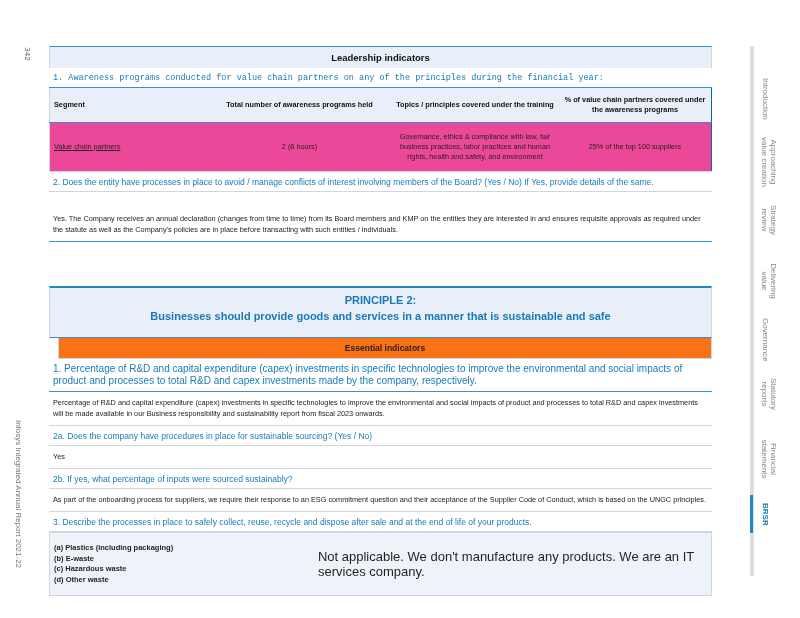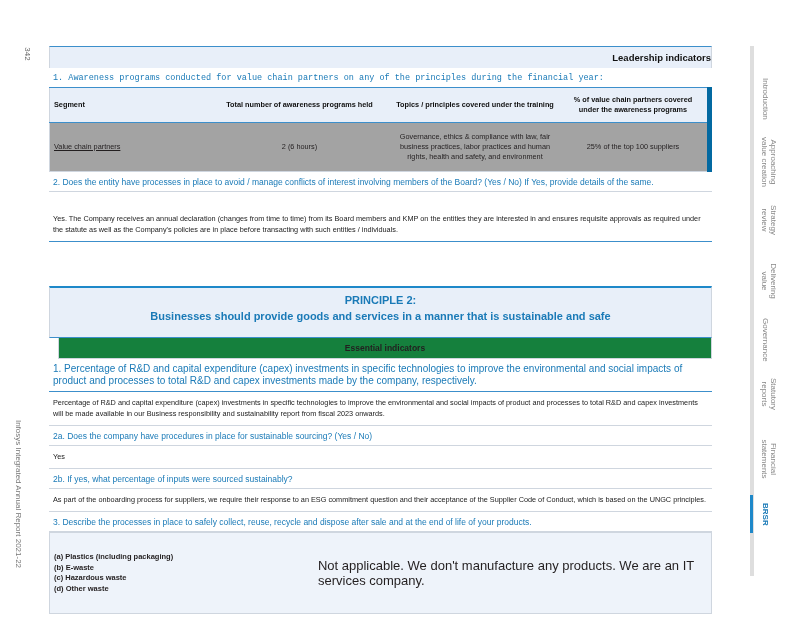--- a/index.html
+++ b/index.html
@@ -4,36 +4,36 @@
 <style>
   html, body { margin:0; padding:0; }
   body { width:800px; height:618px; background:#ffffff; position:relative; overflow:hidden;
          font-family:"Liberation Sans", sans-serif; color:#231f20; }
   .page-num { position:absolute; left:12px; top:44px; width:20px; height:20px;
               font-size:8px; color:#666; transform:rotate(90deg); transform-origin:center; text-align:center; }
   .report-title { position:absolute; left:-58px; top:488px; width:150px; height:12px;
                   font-size:8px; color:#777; transform:rotate(90deg); text-align:center; white-space:nowrap; }
   .content { position:absolute; left:49px; top:46px; width:663px; }
   .hdr-band { background:#e8eff9; border-top:1.5px solid #3c8fcb; border-left:1px solid #cfd6df; border-right:1px solid #cfd6df;
-              text-align:right; font-weight:bold; font-size:9.5px; padding:5px 0 5px; color:#111; }
+              text-align:center; font-weight:bold; font-size:9.5px; padding:5px 0 5px; color:#111; }
   .question { color:#1a7ab7; font-size:8.5px; padding:5px 4px 4px; border-bottom:1px solid #cfd6df; }
   .answer { font-size:7.3px; line-height:11px; padding:5px 4px 6px; color:#222; }
   table.awareness { width:100%; border-collapse:collapse; font-size:7.3px; }
   table.awareness th { background:#e8eff9; font-weight:bold; font-size:7.3px; padding:4px 4px; line-height:10px;
                        border-top:1px solid #3c8fcb; border-bottom:1.5px solid #3c8fcb; color:#111; }
-  table.awareness td { background:#a3a3a3; padding:4px 4px; line-height:10px; border-bottom:1px solid #cfd6df; text-align:center; }
+  table.awareness td { background:#ec4899; padding:4px 4px; line-height:10px; border-bottom:1px solid #cfd6df; text-align:center; }
   table.awareness th:first-child, table.awareness td:first-child { text-align:left; }
-  .bordered { border-left:1px solid #cfd6df; border-right:5px solid #0369a1; }
+  .bordered { border-left:1px solid #cfd6df; border-right:1px solid #0369a1; }
   .blue-bottom { border-bottom:1.5px solid #3c8fcb;margin-top:16px; }
   .p2-title { background:#e8eff9; border-top:2px solid #1e88c9; border-left:1px solid #cfd6df; border-right:1px solid #cfd6df;
               border-bottom:1px solid #3c8fcb; text-align:center; color:#1a7ab7; font-weight:bold; font-size:11px; line-height:16px; padding:4px 0 13px; }
-  .ess-band { background:#15803d; border-left:1px solid #cfd6df; border-right:1px solid #cfd6df; border-bottom:1px solid #cfd6df;
+  .ess-band { background:#f97316; border-left:1px solid #cfd6df; border-right:1px solid #cfd6df; border-bottom:1px solid #cfd6df;
               text-align:center; font-weight:bold; font-size:8.5px; padding:5px 0 5px;margin-left:9px; }
   .q-blue-bottom { color:#1a7ab7; font-size:10px; line-height:12px; padding:4px 4px 4px; border-bottom:1.5px solid #3c8fcb; }
-  .waste-box { background:#eef3fa; border:1px solid #cfd6df; display:flex; align-items:center; padding:19px 4px; }
+  .waste-box { background:#eef3fa; border:1px solid #cfd6df; display:flex; align-items:center; padding:10px 4px; }
   .waste-list { width:330px; font-size:7.5px; font-weight:bold; line-height:10.5px; }
   .waste-ans { font-size:13px; }
   .gray-rule { border-bottom:1px solid #cfd6df; }
   .sidenav { position:absolute; left:750px; top:46px; width:4px; height:530px; background:#dedede; }
   .sidenav-active { position:absolute; left:750px; top:495px; width:3px; height:38px; background:#1e88c9; }
   .nav-item { position:absolute; font-size:8px; color:#888; transform:rotate(90deg); transform-origin:left top; white-space:nowrap; line-height:9px; text-align:center; }
   .nav-item.active { color:#1a7ab7; font-weight:bold; }
 </style>
 </head>
 <body>

